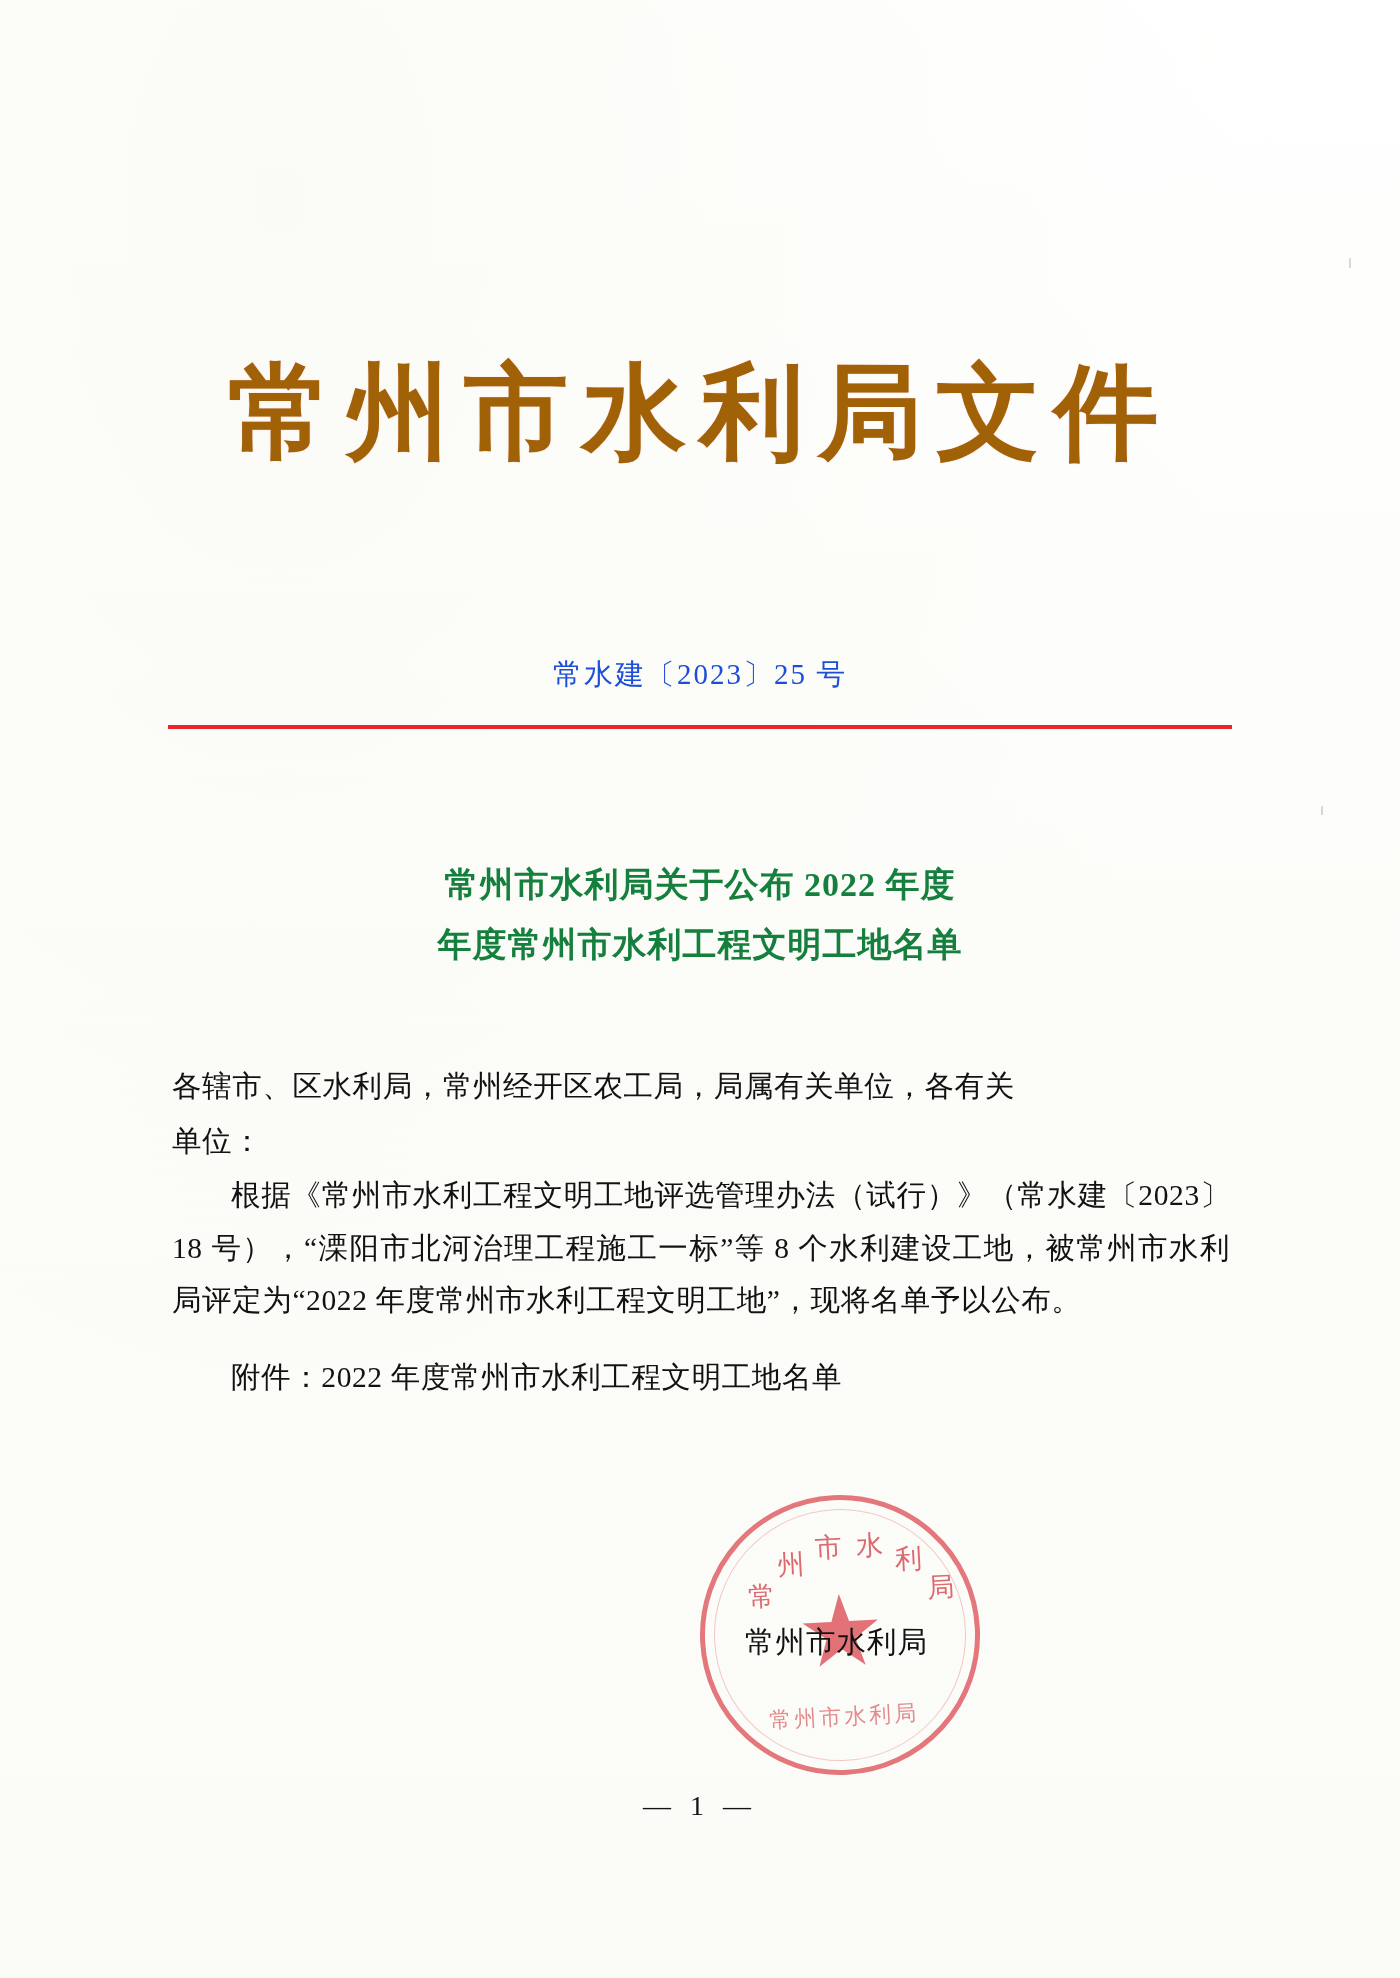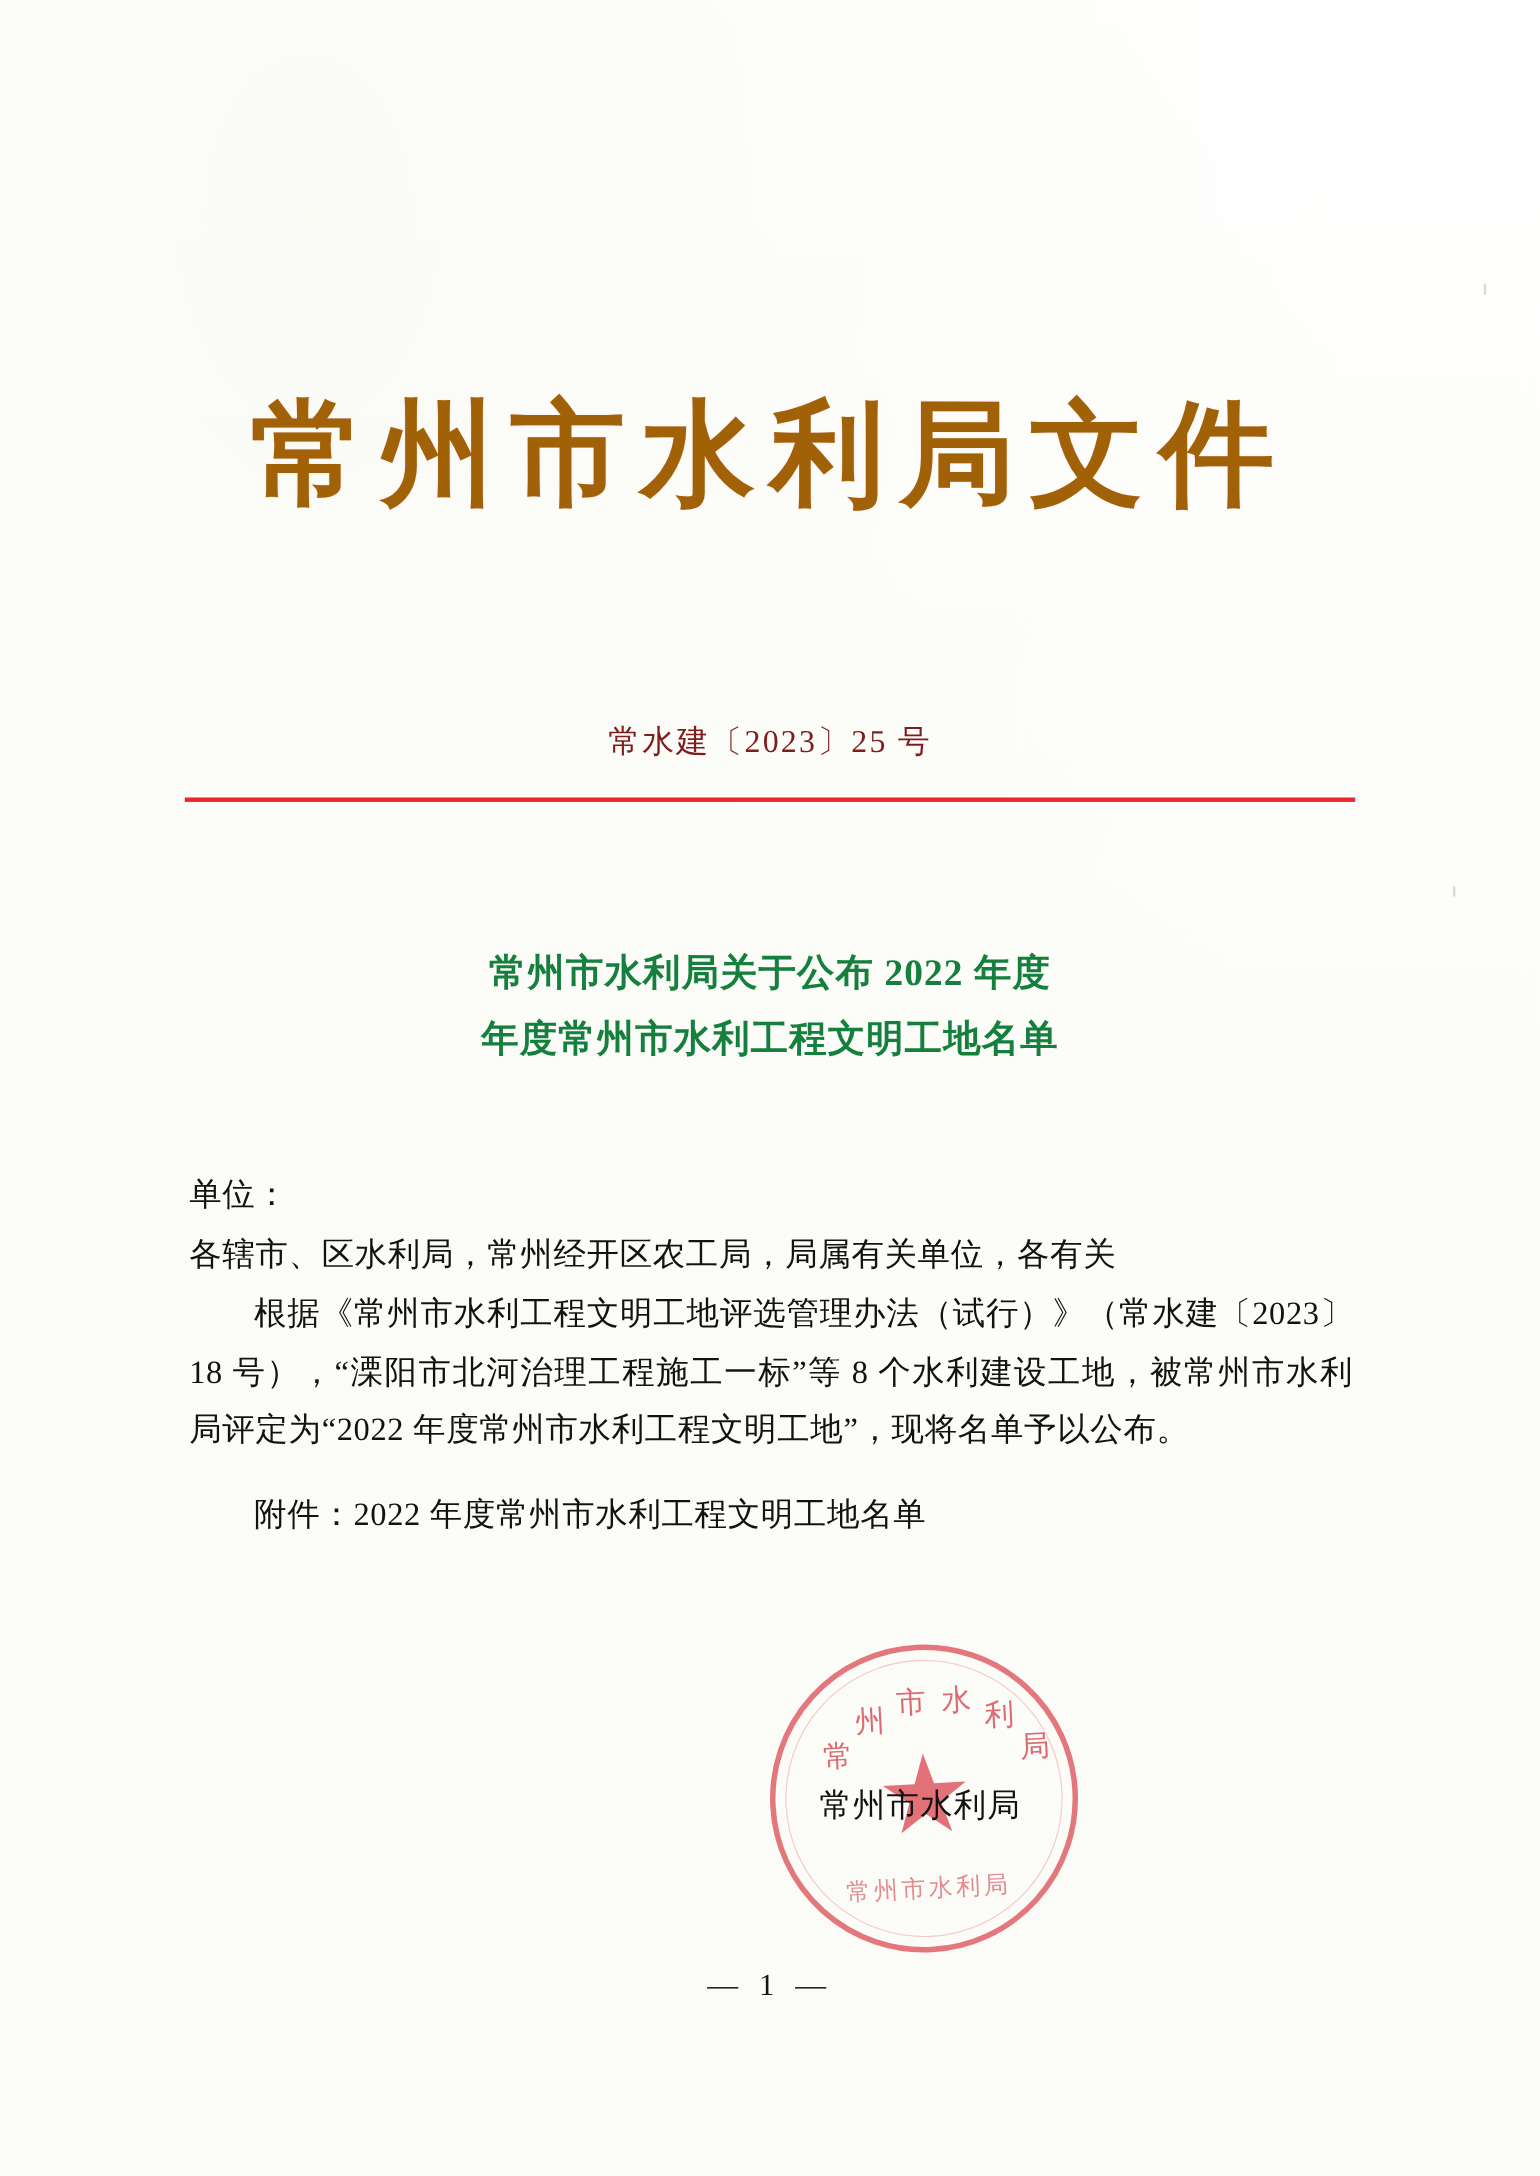--- a/index.html
+++ b/index.html
@@ -49,21 +49,21 @@
   }
 
   .doc-number {
     position: absolute;
     top: 655px;
     left: 0;
     width: 100%;
     text-align: center;
     font-size: 29px;
     letter-spacing: 2px;
-    color: #7f1d1d;
+    color: #1d4ed8;
   }
 
   .red-rule {
     position: absolute;
     top: 725px;
     left: 168px;
     width: 1064px;
     height: 4px;
     background: #e8262b;
   }
@@ -215,22 +215,22 @@
   <div class="doc-number">常水建〔2023〕25 号</div>
 
   <div class="red-rule"></div>
 
   <div class="subject">
     <span class="line">常州市水利局关于公布 2022 年度</span>
     <span class="line">年度常州市水利工程文明工地名单</span>
   </div>
 
   <div class="body-text">
+    <p>各辖市、区水利局，常州经开区农工局，局属有关单位，各有关</p>
     <p>单位：</p>
-    <p>各辖市、区水利局，常州经开区农工局，局属有关单位，各有关</p>
     <p class="indent">根据《常州市水利工程文明工地评选管理办法（试行）》（常水建〔2023〕18 号），“溧阳市北河治理工程施工一标”等 8 个水利建设工地，被常州市水利局评定为“2022 年度常州市水利工程文明工地”，现将名单予以公布。</p>
     <div class="gap"></div>
     <p class="indent">附件：2022 年度常州市水利工程文明工地名单</p>
   </div>
 
   <div class="seal">
     <div class="seal-arc-text">
       <span style="transform: rotate(-56deg) translate(0, -108px) rotate(56deg);">常</span>
       <span style="transform: rotate(-33deg) translate(0, -108px) rotate(33deg);">州</span>
       <span style="transform: rotate(-11deg) translate(0, -108px) rotate(11deg);">市</span>

